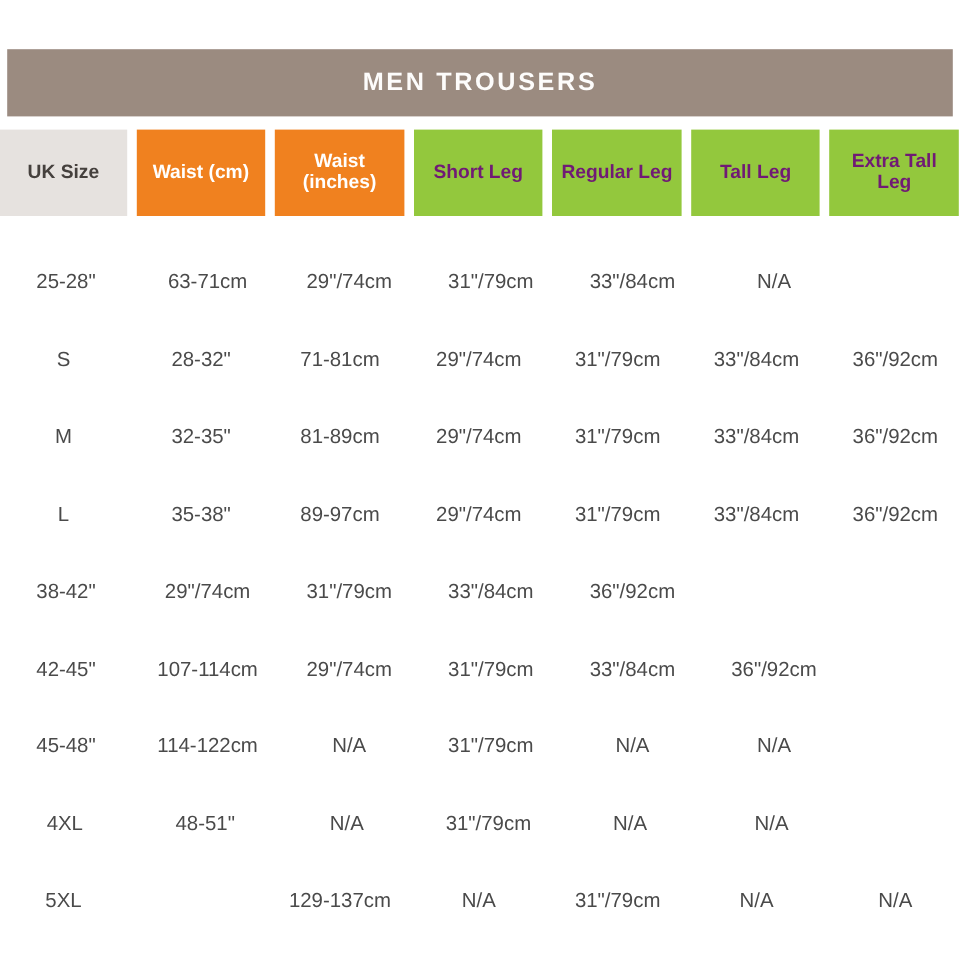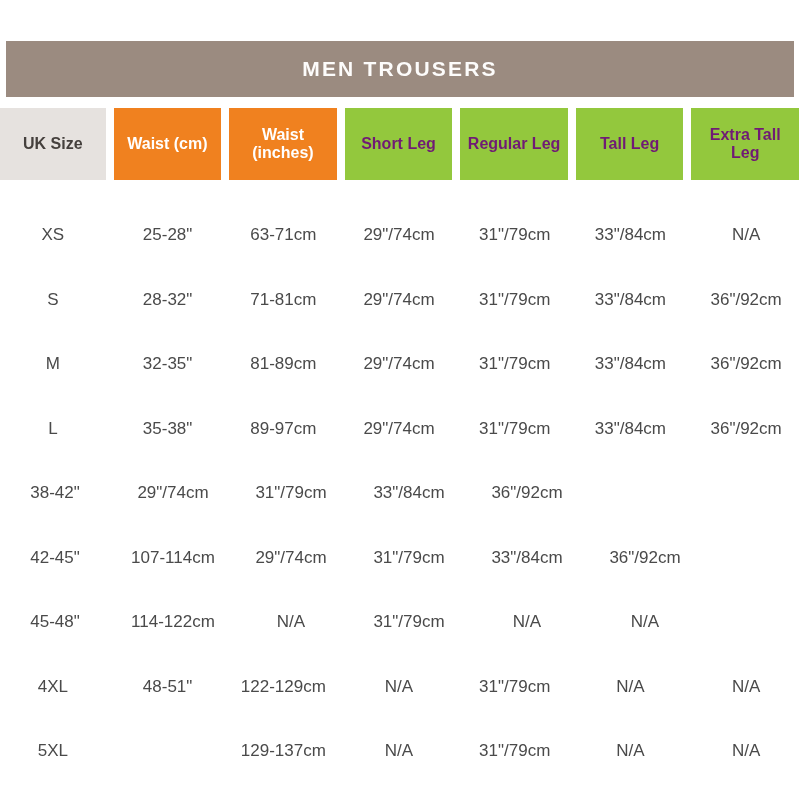--- a/index.html
+++ b/index.html
@@ -122,21 +122,20 @@
       <div class="header-cell c-orange">Waist (cm)</div>
       <div class="header-cell c-orange">Waist (inches)</div>
       <div class="header-cell c-green">Short Leg</div>
       <div class="header-cell c-green">Regular Leg</div>
       <div class="header-cell c-green">Tall Leg</div>
       <div class="header-cell c-green last">Extra Tall Leg</div>
     </div>
 
   <div class="chart-body">
       <div class="data-row">
-        <div class="data-cell c-uksize">XS</div>
         <div class="data-cell c-data">25-28"</div>
         <div class="data-cell c-data">63-71cm</div>
         <div class="data-cell c-data">29"/74cm</div>
         <div class="data-cell c-data">31"/79cm</div>
         <div class="data-cell c-data">33"/84cm</div>
         <div class="data-cell c-data last">N/A</div>
       </div>
       <div class="data-row">
         <div class="data-cell c-uksize">S</div>
         <div class="data-cell c-data">28-32"</div>
@@ -183,21 +182,20 @@
         <div class="data-cell c-data">45-48"</div>
         <div class="data-cell c-data">114-122cm</div>
         <div class="data-cell c-data">N/A</div>
         <div class="data-cell c-data">31"/79cm</div>
         <div class="data-cell c-data">N/A</div>
         <div class="data-cell c-data last">N/A</div>
       </div>
       <div class="data-row">
         <div class="data-cell c-uksize">4XL</div>
         <div class="data-cell c-data">48-51"</div>
-        <div class="data-cell c-data">122-129cm</div>
         <div class="data-cell c-data">N/A</div>
         <div class="data-cell c-data">31"/79cm</div>
         <div class="data-cell c-data">N/A</div>
         <div class="data-cell c-data last">N/A</div>
       </div>
       <div class="data-row">
         <div class="data-cell c-uksize">5XL</div>
         <div class="data-cell c-data"></div>
         <div class="data-cell c-data">129-137cm</div>
         <div class="data-cell c-data">N/A</div>

